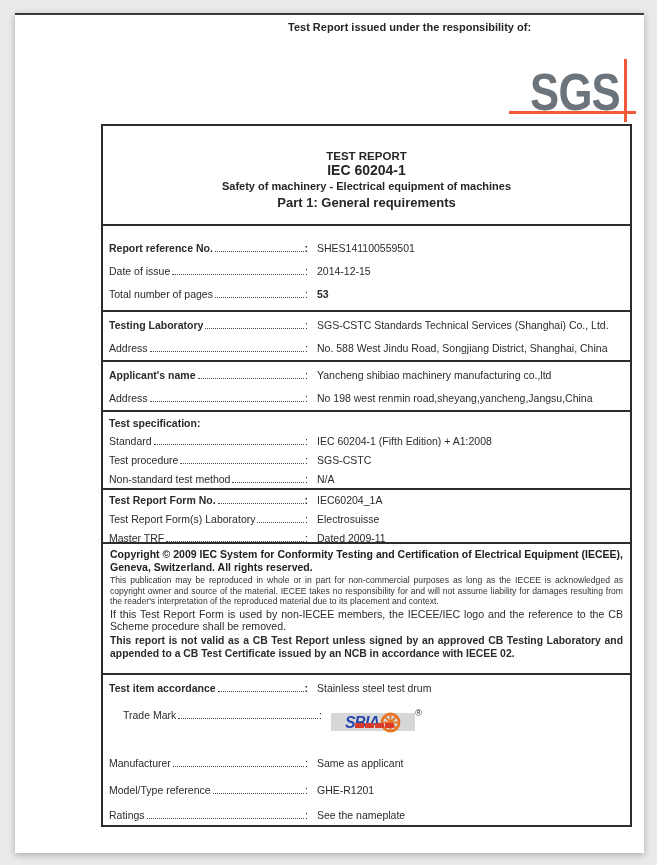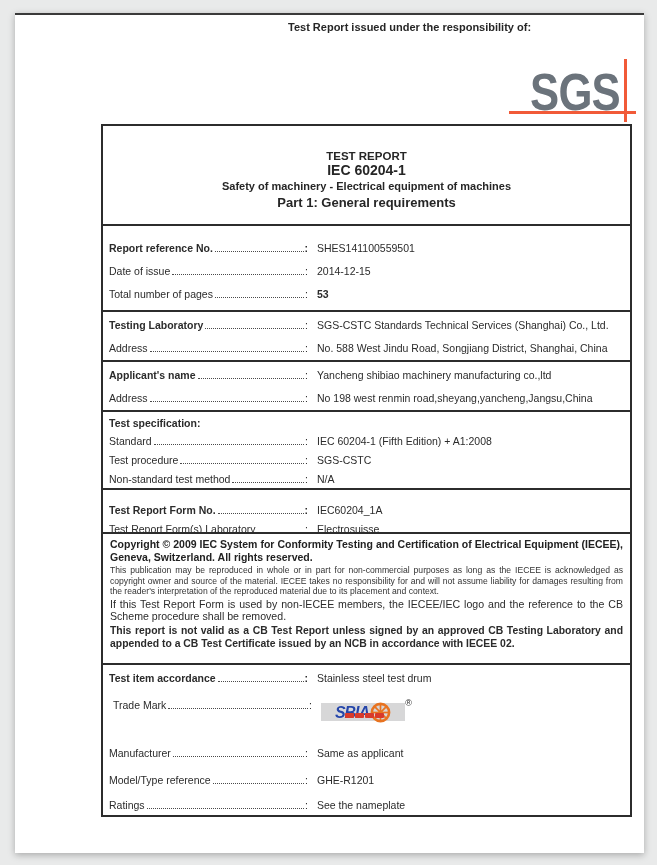--- a/index.html
+++ b/index.html
@@ -46,21 +46,21 @@
   .sec-title { height:98px; text-align:center; font-weight:bold; padding-top:23px; color:#262626; }
   .t1 { font-size:11.5px; line-height:14px; }
   .t2 { font-size:14px; line-height:14px; }
   .t3 { font-size:11px; line-height:18px; }
   .t4 { font-size:13px;   line-height:16px; }
 
   .sec-refs { height:86px; padding-top:12px; }
   .sec-lab  { height:50px; padding-top:3px; }
   .sec-app  { height:50px; padding-top:3px; }
   .sec-spec { height:78px; padding-top:2px; }
-  .sec-form { height:44px; padding-top:12px; }
+  .sec-form { height:54px; padding-top:2px; }
   .sec-copy { height:131px; padding:4px 7px 0 7px; }
   .sec-item { height:152px; padding-top:3px; }
 
   .row { display:flex; align-items:center; height:23px; padding:0 8px 4px 6px; font-size:10.5px; }
   .row.compact { height:19px; padding-bottom:3px; }
   .row.tall24 { height:24px; }
   .row.tall26 { height:26px; }
   .row.tall27 { height:27px; }
   .lab { display:flex; align-items:flex-end; width:199px; flex:0 0 199px; }
   .lab .txt { white-space:nowrap; }
@@ -69,21 +69,21 @@
   .bold { font-weight:bold; }
   .val { padding-left:9px; white-space:nowrap; }
   .sec-heading { font-size:10.5px; font-weight:bold; padding:3px 0 0 6px; height:19px; }
 
   .copy-heading { font-size:10.5px; font-weight:bold; text-align:justify; line-height:13px; color:#222; }
   .copy-fine { font-size:8.6px; line-height:10.6px; text-align:justify; color:#333; margin-top:1px; }
   .copy-note { font-size:10.6px; line-height:12.4px; text-align:justify; margin-top:1px; }
   .copy-validity { font-size:10.4px; font-weight:bold; line-height:13px; text-align:justify; margin-top:1px; }
 
   
-  .row-tm { display:flex; align-items:flex-start; height:50px; padding:2px 8px 0 10px; font-size:10.5px; }
+  .row-tm { display:flex; align-items:flex-start; height:50px; padding:2px 8px 0 20px; font-size:10.5px; }
   .row-tm .lab { align-items:flex-end; height:17px; }
   .tm-wrap { position:relative; margin:9px 0 0 9px; }
   .tm-box {
     width:84px; height:18px; background:#d7d7d8;
     display:flex; align-items:center; justify-content:center;
     position:relative; padding-top:2px;
   }
   .tm-brand {
     font-size:16px; font-weight:bold; font-style:italic;
     color:#2646a8; letter-spacing:-1px; line-height:16px;

